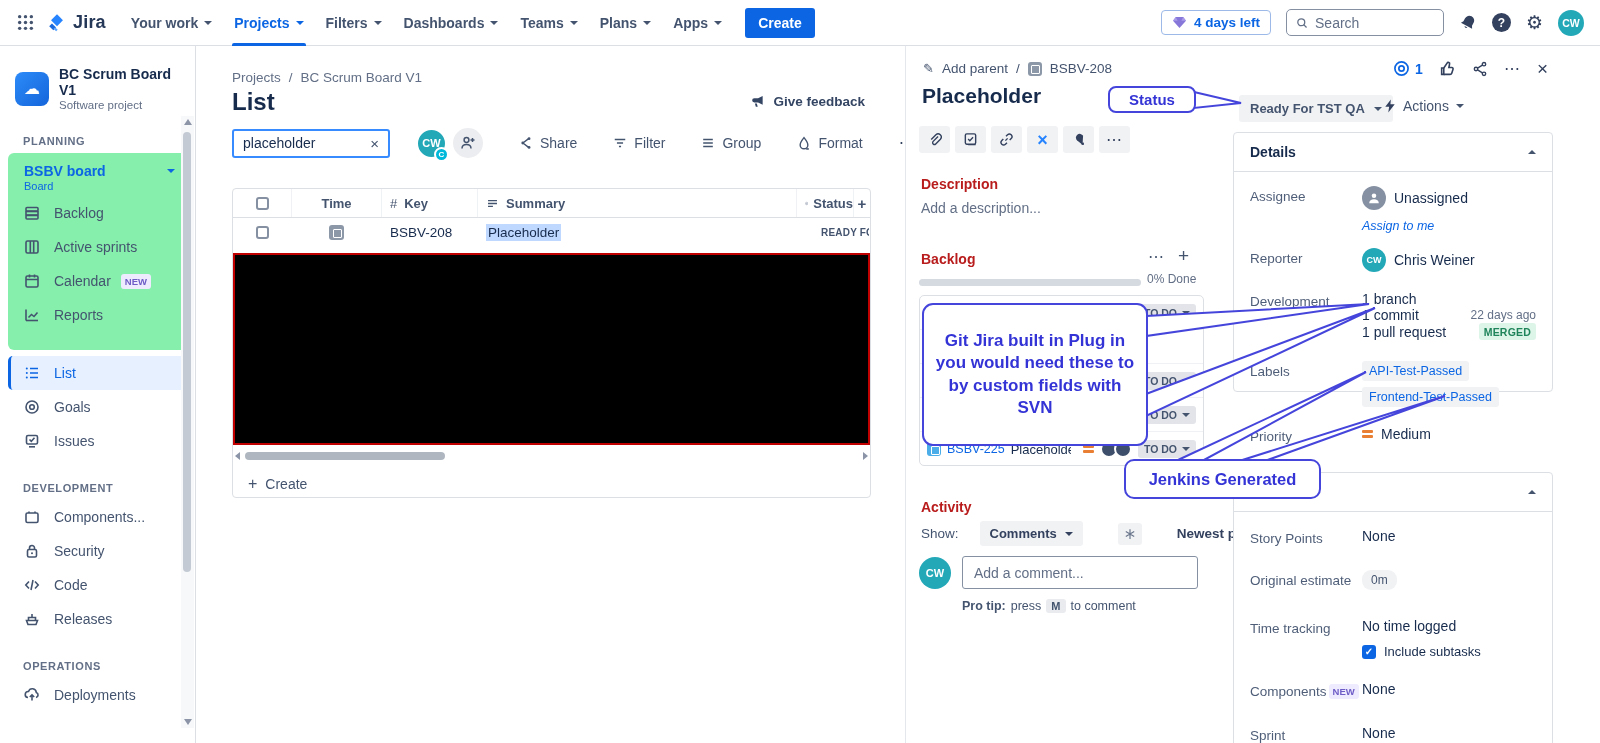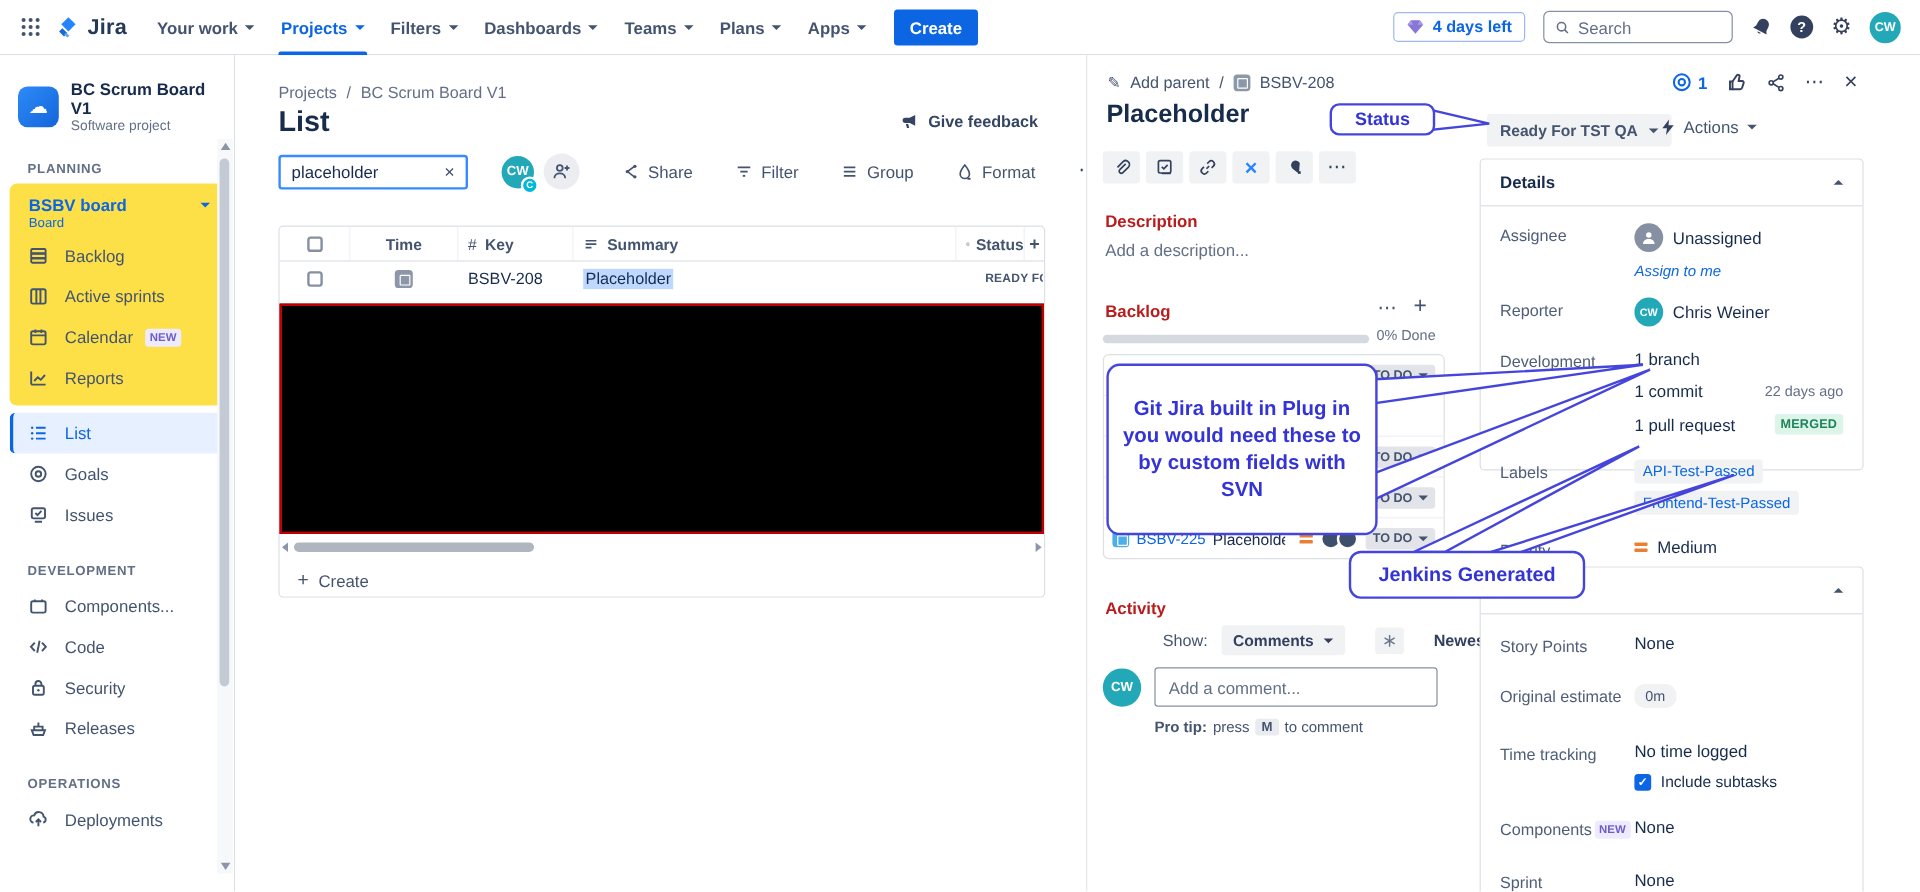--- a/index.html
+++ b/index.html
@@ -30,21 +30,21 @@
   .gear { font-size:19px; color:#33415E; line-height:1; }
   .avatar { width:26px; height:26px; border-radius:50%; background:#23A8B8; color:#fff; font-size:10.5px; font-weight:700; display:flex; align-items:center; justify-content:center; }
 
   
   .sidebar { position:absolute; left:0; top:46px; width:196px; height:697px; background:#fff; border-right:1px solid #DCDFE4; padding-top:20px; overflow:hidden; }
   .proj { display:flex; align-items:center; gap:10px; padding:0 8px 0 15px; }
   .proj-icon { width:34px; height:34px; border-radius:8px; background:linear-gradient(135deg,#2d8bf8,#1465da); color:#fff; font-size:16px; display:flex; align-items:center; justify-content:center; flex:none; }
   .proj-name { font-size:14px; font-weight:700; color:#172B4D; }
   .proj-type { font-size:11.5px; color:#626F86; margin-top:1px; }
   .side-h { font-size:11px; font-weight:700; letter-spacing:.6px; color:#626F86; margin:24px 0 6px 23px; }
-  .board-group { background:#fde047; border-radius:6px; margin:4px 8px 6px 8px; padding:10px 0 6px 0; }
+  .board-group { background:#86efac; border-radius:6px; margin:4px 8px 6px 8px; padding:10px 0 18px 0; }
   .board-head { display:flex; align-items:flex-start; padding:0 12px 4px 16px; cursor:pointer; }
   .board-title { font-size:14px; font-weight:600; color:#0C66E4; }
   .board-sub { font-size:11px; color:#0C66E4; margin-top:1px; }
   .board-head .cd { margin-left:auto; color:#0C66E4; margin-top:6px; }
   .sitem { display:flex; align-items:center; gap:14px; height:34px; padding-left:16px; font-size:14px; color:#44546F; cursor:pointer; }
   .snav { margin:0 8px; }
   .snav .sitem { border-radius:5px; }
   .sitem.sel { background:#E7F0FE; color:#0C66E4; border-left:3px solid #0C66E4; padding-left:13px; }
   .sitem.sel svg { stroke:#0C66E4; }
   .sitem svg { flex:none; }
@@ -122,21 +122,21 @@
   .spacer { flex:1; }
   .todo { display:flex; align-items:center; gap:5px; font-size:10.5px; font-weight:700; color:#44546F; background:#E2E4E9; border-radius:3px; padding:3px 6px; white-space:nowrap; cursor:pointer; }
   .savatar { width:18px; height:18px; border-radius:50%; background:#3E4F6B; flex:none; }
   .stype { width:14px; height:14px; border-radius:3px; background:#4BAEE8; position:relative; flex:none; }
   .stype::after { content:""; position:absolute; left:3.5px; top:3.5px; width:7px; height:7px; border:1.5px solid #fff; border-radius:1px; }
   .skey { font-size:12.5px; color:#0C66E4; cursor:pointer; white-space:nowrap; }
   .ssum { font-size:13px; color:#172B4D; white-space:nowrap; overflow:hidden; max-width:92px; }
   .prio { display:flex; flex-direction:column; gap:2.5px; flex:none; }
   .prio i { width:11px; height:2.6px; border-radius:1px; background:#E97F33; }
   .act-h { position:absolute; left:15px; top:453px; }
-  .act-row { position:absolute; left:15px; top:475px; display:flex; align-items:center; gap:11px; font-size:13.5px; color:#44546F;margin-left:48px; }
+  .act-row { position:absolute; left:15px; top:475px; display:flex; align-items:center; gap:21px; font-size:13.5px; color:#44546F; }
   .pill { display:flex; align-items:center; gap:8px; background:#F1F2F4; border-radius:3px; padding:5px 10px; font-size:13px; font-weight:600; color:#33415E; cursor:pointer; }
   .pill-ic { background:#F1F2F4; border-radius:3px; padding:5px 6px; cursor:pointer; margin-left:14px; }
   .sort { display:flex; align-items:center; gap:5px; font-weight:600; color:#33415E; margin-left:14px; cursor:pointer; }
   .sortglyph { font-size:13px; color:#33415E; }
   .comment { position:absolute; left:13px; top:510px; display:flex; align-items:center; gap:11px; }
   .cavatar { width:32px; height:32px; border-radius:50%; background:#23A8B8; color:#fff; font-size:11px; font-weight:700; display:flex; align-items:center; justify-content:center; flex:none; }
   .cinput { width:236px; height:33px; border:1px solid #8590A2; border-radius:3px; padding:0 11px; font-size:14px; font-family:inherit; color:#172B4D; outline:none; }
   .cinput::placeholder { color:#626F86; }
   .protip { position:absolute; left:56px; top:553px; display:flex; align-items:center; gap:5px; font-size:12.5px; color:#44546F; }
   .protip b { font-weight:700; }
@@ -148,21 +148,21 @@
   .dcard2 { top:426px; height:292px; }
   .dhead { height:39px; display:flex; align-items:center; justify-content:space-between; padding:0 16px; border-bottom:1px solid #DCDFE4; cursor:pointer; }
   .dhead .t { font-size:14px; font-weight:700; color:#172B4D; }
   .drow { display:flex; align-items:flex-start; padding:0 16px; }
   .dlabel { width:112px; flex:none; font-size:13.5px; color:#4F5E78; padding-top:3px; }
   .dval { flex:1; font-size:14px; color:#172B4D; }
   .vline { display:flex; align-items:center; gap:8px; }
   .uavatar { width:24px; height:24px; border-radius:50%; background:#8590A2; display:flex; align-items:center; justify-content:center; flex:none; }
   .ravatar { width:24px; height:24px; border-radius:50%; background:#23A8B8; color:#fff; font-size:9px; font-weight:700; display:flex; align-items:center; justify-content:center; flex:none; }
   .linkblue { font-size:12.5px; color:#0C66E4; cursor:pointer;font-style:italic; }
-  .devline { display:flex; align-items:center; margin-top:11px; cursor:pointer; }
+  .devline { display:flex; align-items:center; cursor:pointer; }
   .devline:first-child { margin-top:0; }
   .ago { margin-left:auto; font-size:12px; color:#626F86; }
   .merged { margin-left:auto; font-size:10.5px; font-weight:700; color:#1F845A; background:#DCF5E8; border-radius:3px; padding:2.5px 5px; letter-spacing:.2px; }
   .lblpill { display:inline-block; background:#F1F2F4; border-radius:3px; padding:3px 7px; font-size:12.5px; color:#0C66E4; cursor:pointer; }
   .estpill { display:inline-block; background:#F1F2F4; border-radius:9px; padding:3px 9px; font-size:12px; color:#44546F; }
   .cbx { width:14px; height:14px; background:#0C66E4; border-radius:3px; color:#fff; font-size:10px; font-weight:700; display:flex; align-items:center; justify-content:center; cursor:pointer; }
   .inclrow { display:flex; align-items:center; gap:8px; margin-top:10px; font-size:13px; color:#172B4D; }
 
   
   .overlay { position:absolute; left:0; top:0; z-index:40; pointer-events:none; }
@@ -337,31 +337,31 @@
   <div class="snav">
     <div class="sitem">
       <svg width="16" height="16" viewBox="0 0 16 16" fill="none" stroke="#44546F" stroke-width="1.6">
           <rect x="2" y="4" width="12" height="9.5" rx="1.5"></rect>
           <path d="M5 4V2.5M11 4V2.5"></path>
         </svg>
       <span>Components...</span>
     </div>
     <div class="sitem">
       <svg width="16" height="16" viewBox="0 0 16 16" fill="none" stroke="#44546F" stroke-width="1.6">
-          <path d="M5 4.5L1.8 8 5 11.5M11 4.5L14.2 8 11 11.5M9 3l-2 10"></path>
-        </svg>
-      <span>Code</span>
-    </div>
-    <div class="sitem">
-      <svg width="16" height="16" viewBox="0 0 16 16" fill="none" stroke="#44546F" stroke-width="1.6">
           <rect x="3.5" y="6.5" width="9" height="7.5" rx="1.5"></rect>
           <path d="M5.5 6.5V5a2.5 2.5 0 0 1 5 0v1.5"></path>
           <circle cx="8" cy="10.2" r="1" fill="#44546F" stroke="none"></circle>
         </svg>
       <span>Security</span>
+    </div>
+    <div class="sitem">
+      <svg width="16" height="16" viewBox="0 0 16 16" fill="none" stroke="#44546F" stroke-width="1.6">
+          <path d="M5 4.5L1.8 8 5 11.5M11 4.5L14.2 8 11 11.5M9 3l-2 10"></path>
+        </svg>
+      <span>Code</span>
     </div>
     <div class="sitem">
       <svg width="16" height="16" viewBox="0 0 16 16" fill="none" stroke="#44546F" stroke-width="1.6">
           <path d="M2.5 9.5h11l-1.5 4h-8z"></path>
           <path d="M4.5 9.5v-3h7v3"></path>
           <path d="M8 6.5V3"></path>
         </svg>
       <span>Releases</span>
     </div>
   </div>

